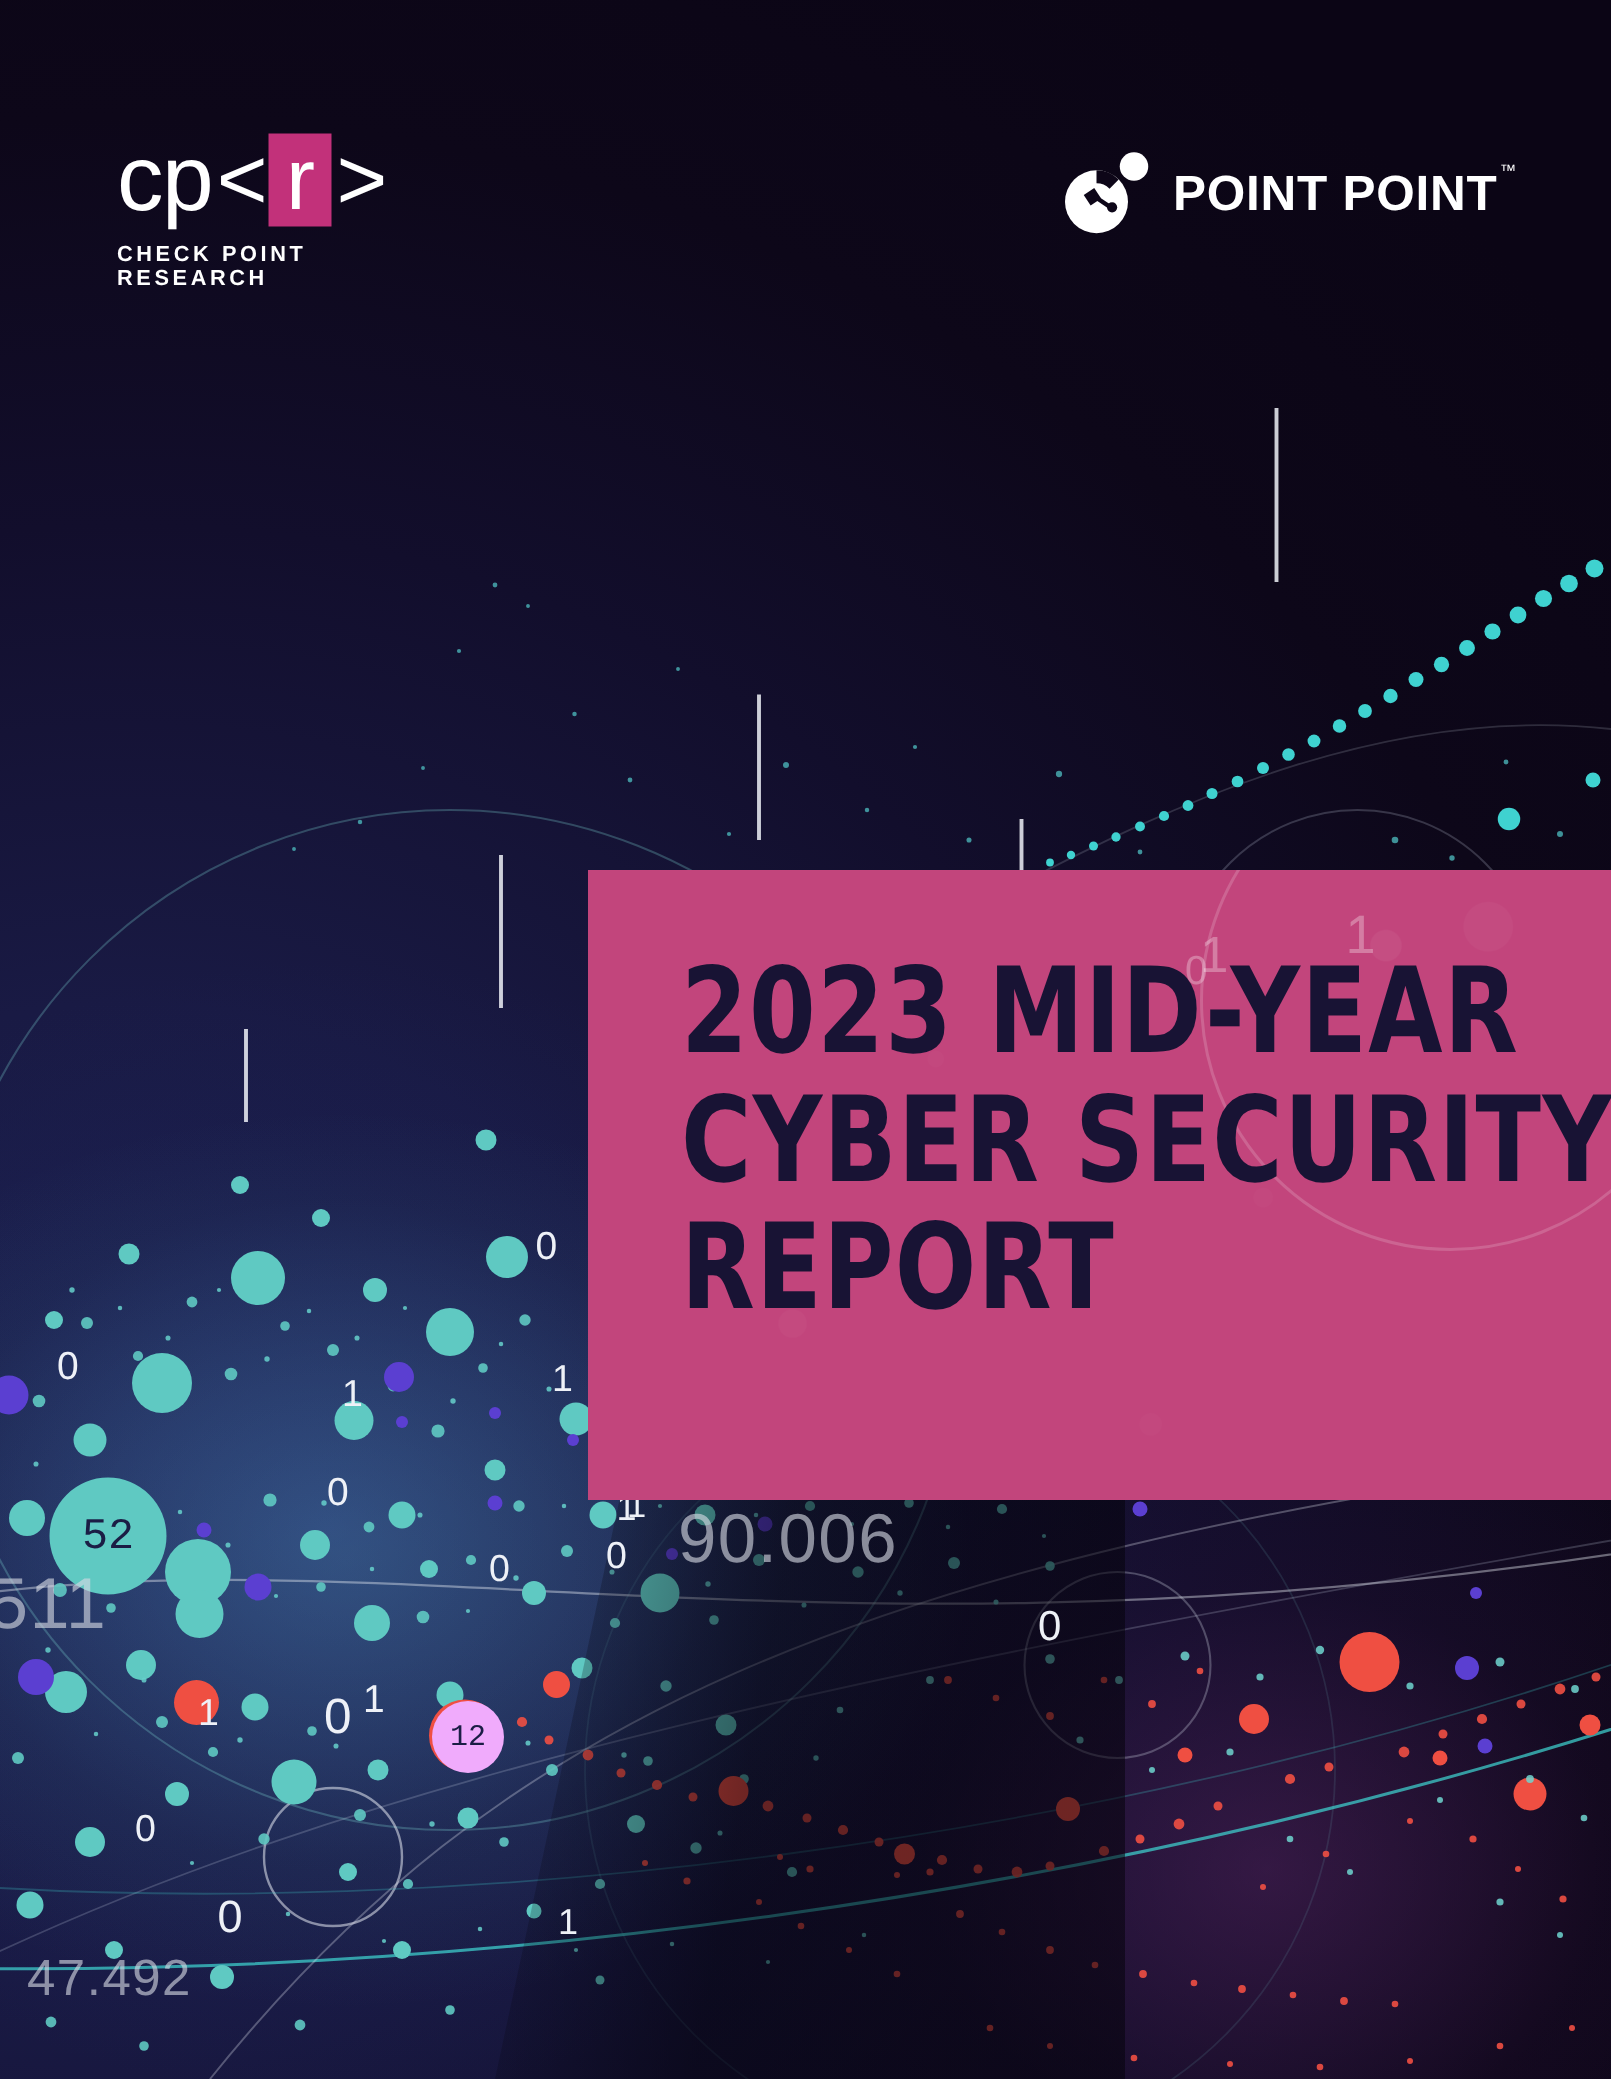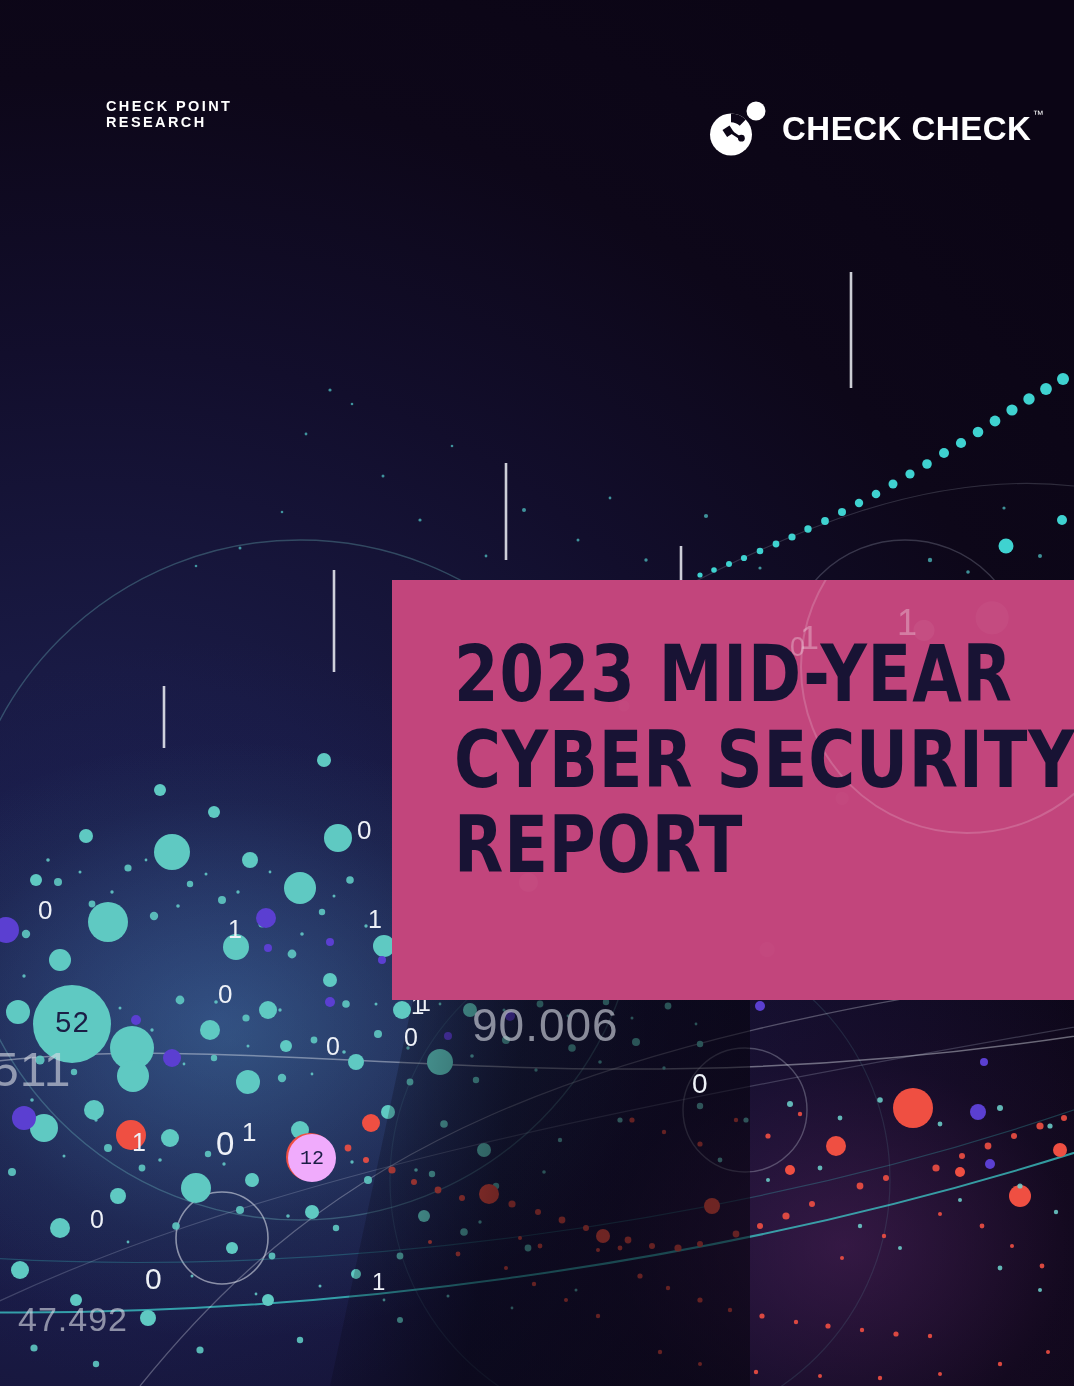--- a/index.html
+++ b/index.html
@@ -45,29 +45,29 @@
     font-weight:bold;font-size:79px;font-stretch:condensed;transform:scaleX(.9);transform-origin:left top;}
   .title-text .tl{display:block;white-space:nowrap;margin-bottom:13px;}
 
   
   .cpr-logo{position:absolute;left:78px;top:88px;width:200px;}
   .cpr-mark{position:relative;height:64px;display:flex;align-items:center;}
   .cpr-t{font-size:62px;font-weight:400;color:#fff;letter-spacing:-1px;line-height:1;}
   .cpr-lt{font-size:58px;color:#fff;font-weight:300;line-height:1;margin:0 1px 0 3px;}
   .cpr-r{display:inline-flex;align-items:center;justify-content:center;
     background:#c2317a;color:#fff;width:42px;height:62px;font-size:58px;line-height:1;font-weight:400;}
-  .cpr-sub{margin-top:10px;color:#fff;font-size:14.5px;font-weight:bold;letter-spacing:2.4px;margin-left:28px;}
+  .cpr-sub{margin-top:10px;color:#fff;font-size:14.5px;font-weight:bold;letter-spacing:2.4px;}
 
   .cp-logo{position:absolute;left:706px;top:100px;display:flex;align-items:center;gap:14px;}
   .cp-word{color:#fff;font-size:33px;font-weight:bold;letter-spacing:.5px;position:relative;}
   .cp-tm{position:absolute;top:-2px;right:-13px;font-size:11px;font-weight:normal;}
 
   
   .num-outline{position:absolute;color:rgba(214,218,228,.62);font-weight:300;}
-  .num-90{left:452px;top:998px;font-size:46px;letter-spacing:1px;margin-left:20px;}
+  .num-90{left:452px;top:998px;font-size:46px;letter-spacing:1px;}
   .num-47{left:18px;top:1300px;font-size:34px;letter-spacing:1px;}
   .num-511{left:-8px;top:1042px;font-size:48px;letter-spacing:1px;}
   .num-1b{left:48px;top:1352px;font-size:40px;color:rgba(232,235,242,.8);font-weight:300;}
 
   .tech-read{position:absolute;right:0px;top:1300px;width:105px;
     color:rgba(206,210,222,.78);font-size:19px;font-weight:300;line-height:1.28;
     letter-spacing:.4px;white-space:nowrap;}
 
   .bdigit{position:absolute;color:#eef1f7;font-weight:300;}
 
@@ -518,33 +518,39 @@
     <div class="tb-digit" style="left:505px;top:22px;font-size:36px;">1</div>
 
     <div class="title-text">
       <span class="tl">2023 MID-YEAR</span>
       <span class="tl">CYBER SECURITY</span>
       <span class="tl">REPORT</span>
     </div>
   </div>
 
   <div class="cpr-logo">
+    <div class="cpr-mark">
+      <span class="cpr-t">cp</span>
+      <span class="cpr-lt">&lt;</span>
+      <span class="cpr-r">r</span>
+      <span class="cpr-lt">&gt;</span>
+    </div>
     <div class="cpr-sub">CHECK POINT RESEARCH</div>
   </div>
 
   <div class="cp-logo">
     <svg width="62" height="58" viewBox="0 0 62 58">
       <path d="M26 13.5 A 21 21 0 1 0 26 55.5 A 21 21 0 0 0 26 13.5 Z
                M26 13.5 L26 22 A 12 12 0 1 1 14.6 37 L6 37 A 21 21 0 0 0 26 55.5" fill="#ffffff" fill-rule="evenodd" opacity="0"></path>
       <circle cx="25" cy="34.5" r="21" fill="#ffffff"></circle>
       <circle cx="50" cy="11" r="9.5" fill="#ffffff"></circle>
       <path d="M25 13.5 a21 21 0 0 1 14.8 6.1 l-6.1 6.2 a12.4 12.4 0 0 0 -8.7 -3.6 z" fill="#0d0618"></path>
       <path d="M16.5 30 l7-4.6 4.6 7 -7 4.6 z" fill="#0d0618"></path>
       <path d="M24.2 29.6 l10.6 7.1 -1.6 2.4 -10.6 -7.1 z" fill="#0d0618"></path>
       <circle cx="35.4" cy="38.2" r="3.4" fill="#0d0618"></circle>
     </svg>
     <div class="cp-word">
-      <span>CHECK CHECK</span>
+      <span>POINT POINT</span>
       <span class="cp-tm">™</span>
     </div>
   </div>
 
 </div>
 
 </body></html>

